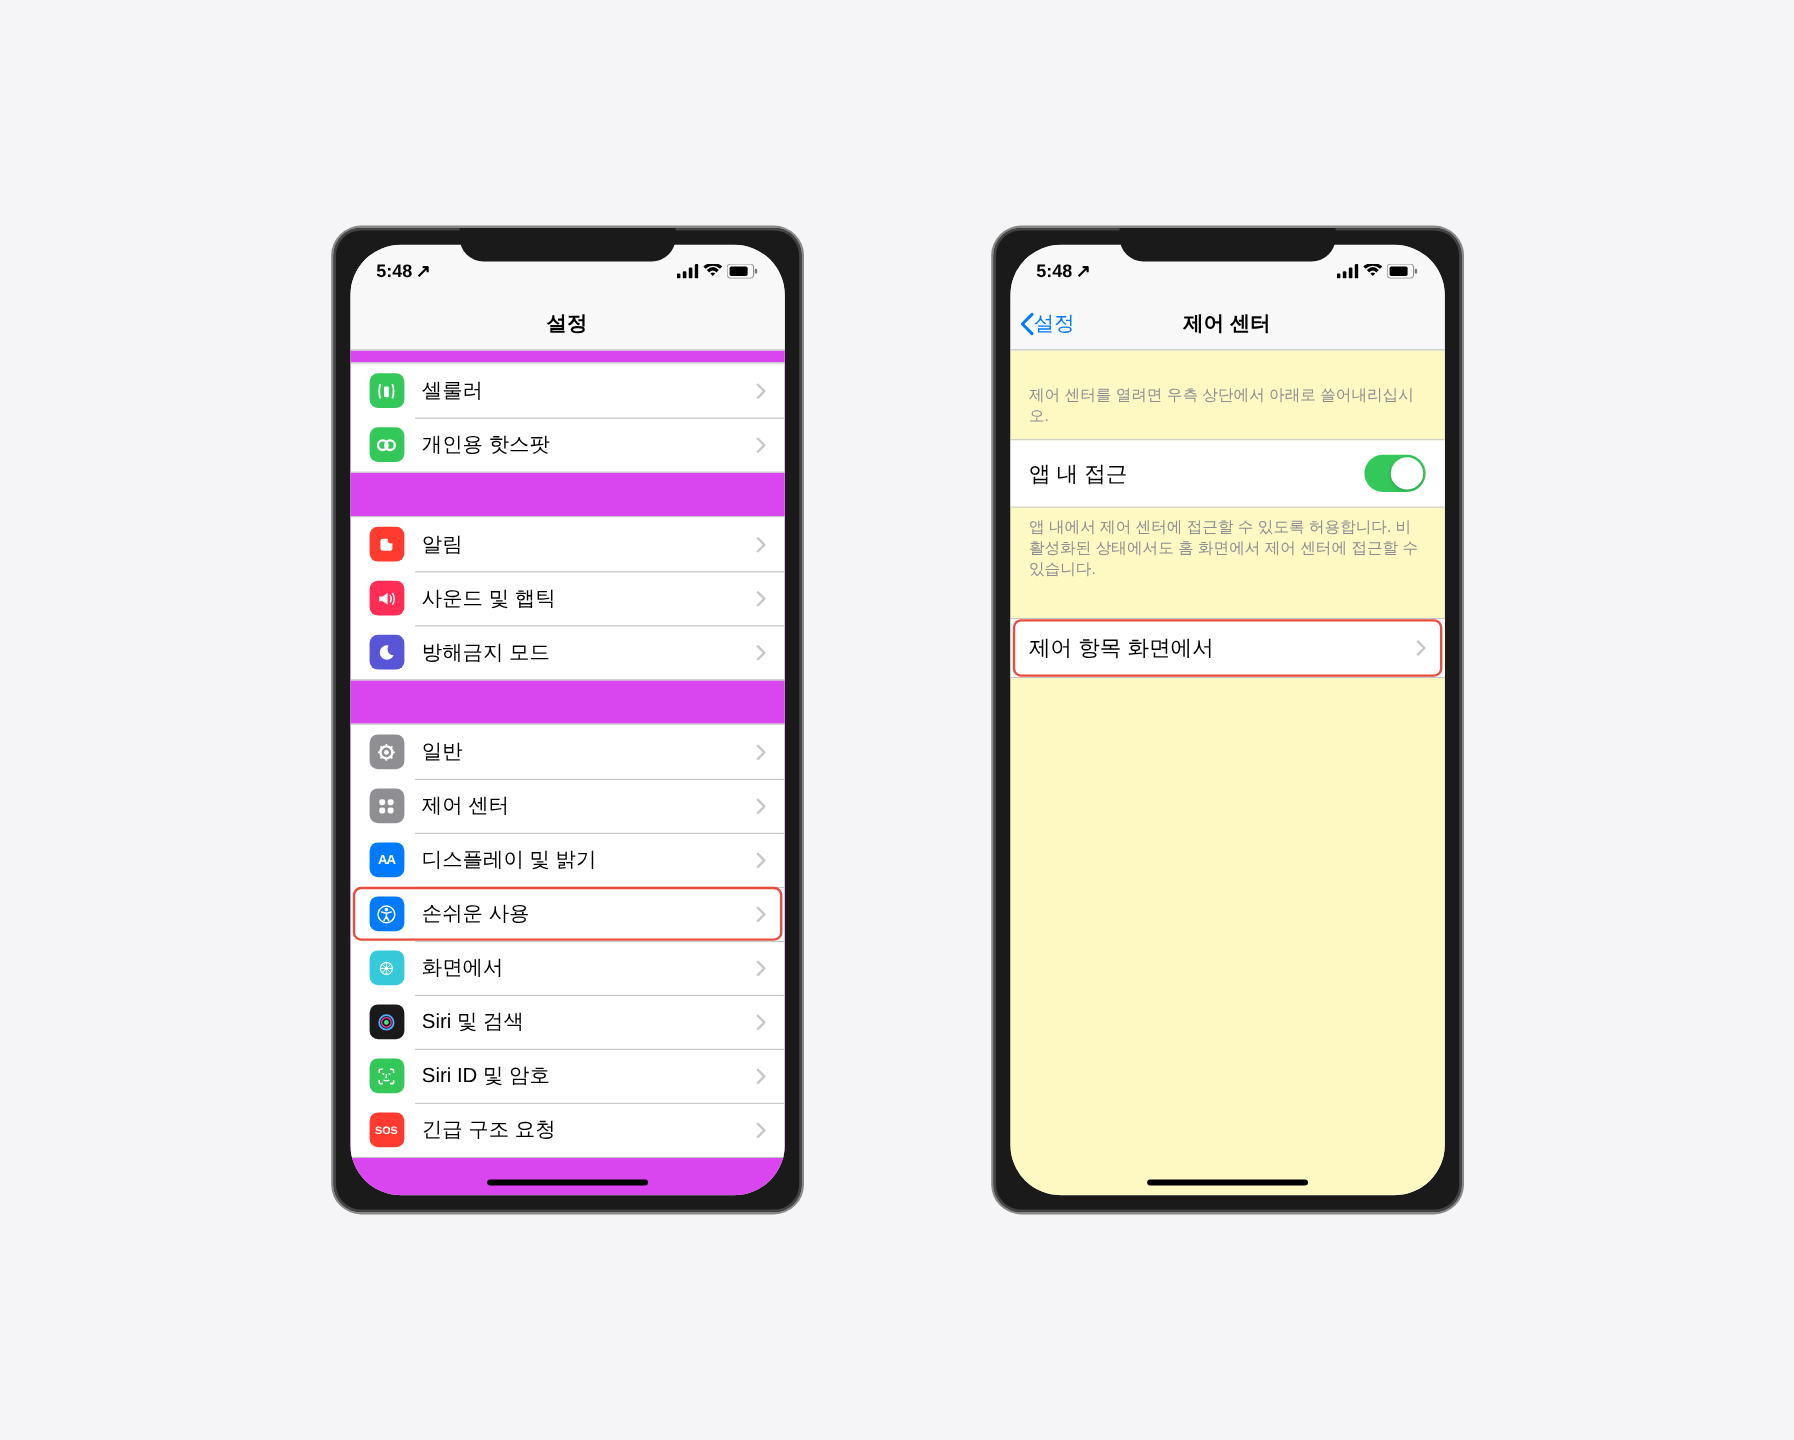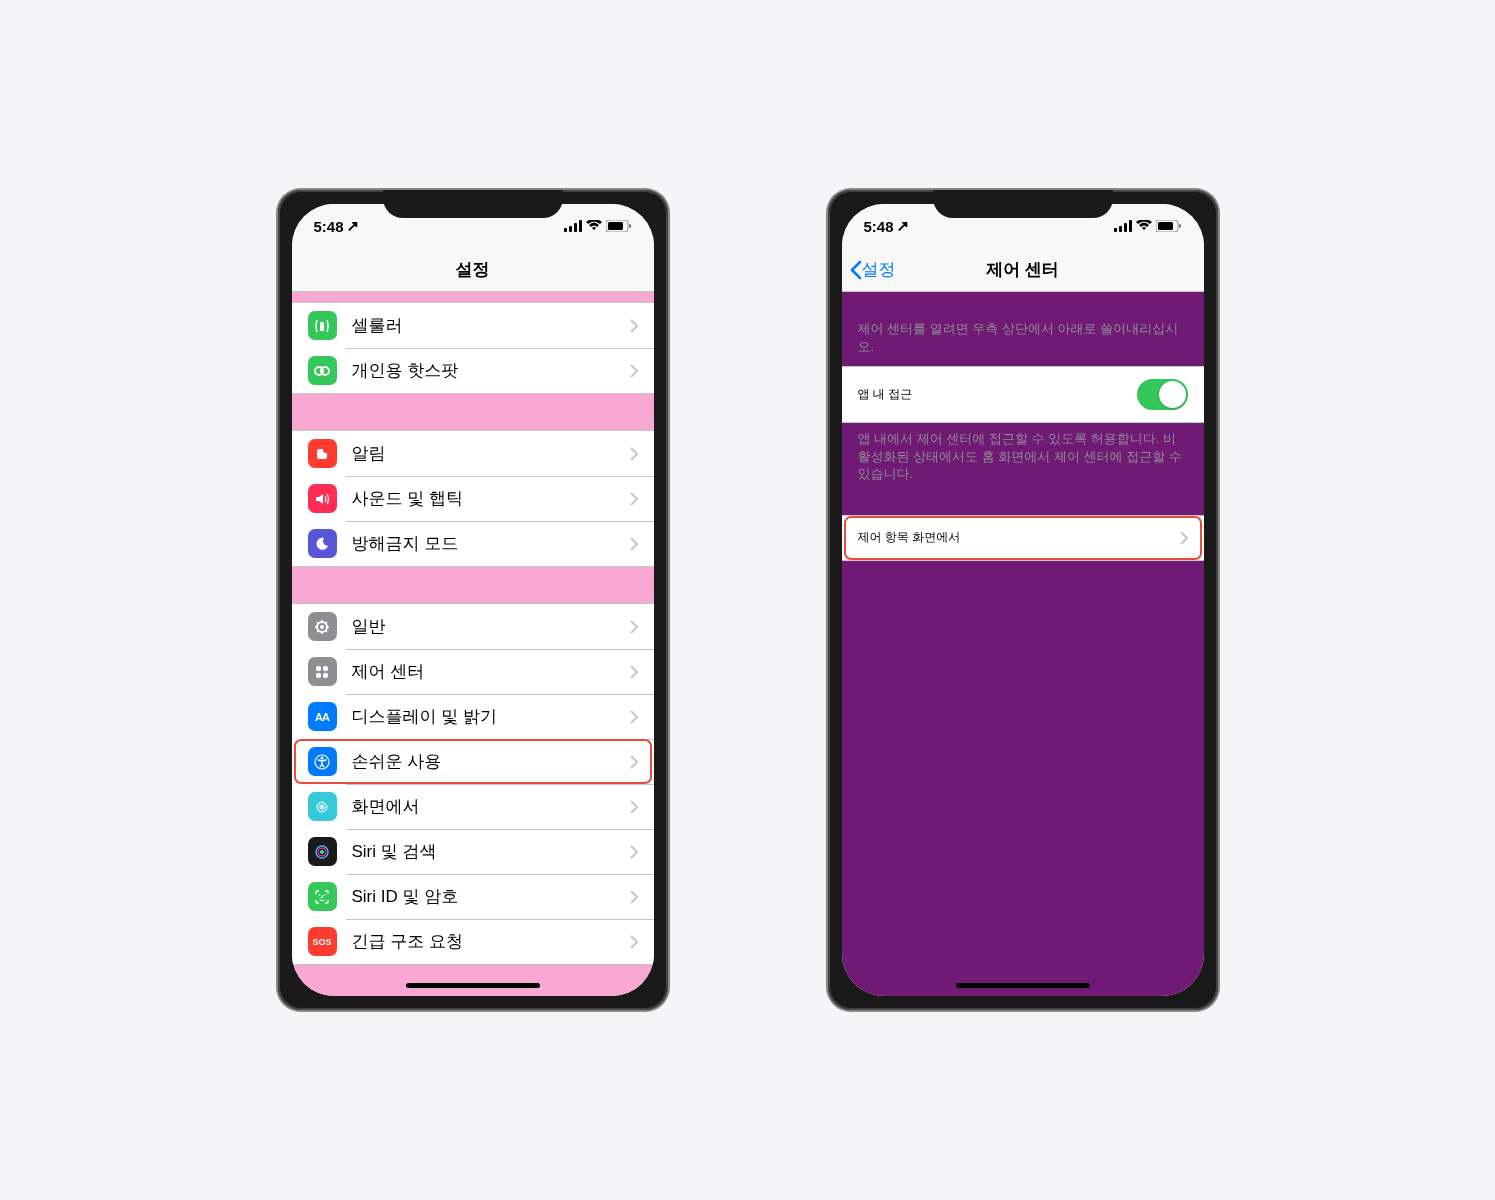--- a/index.html
+++ b/index.html
@@ -227,41 +227,41 @@
 
     .simple-row {
       display: flex;
       align-items: center;
       padding: 12px 16px;
       background: #fff;
       min-height: 44px;
     }
 
     .simple-row .row-label {
-      font-size: 12px;
+      font-size: 18px;
     }
 
     .home-indicator {
       position: absolute;
       bottom: 8px;
       left: 50%;
       transform: translateX(-50%);
       width: 134px;
       height: 5px;
       background: #000;
       border-radius: 3px;
       z-index: 50;
     }
 
     .left-content {
-      background: #f9a8d4;
+      background: #d946ef;
     }
 
     .right-content {
-      background: #701a75;
+      background: #fef9c3;
     }
   </style>
 </head>
 <body>
 
 <div class="phone-frame">
   <div class="notch"></div>
   <div class="phone-screen">
     <div class="status-bar">
       <div class="status-left">

